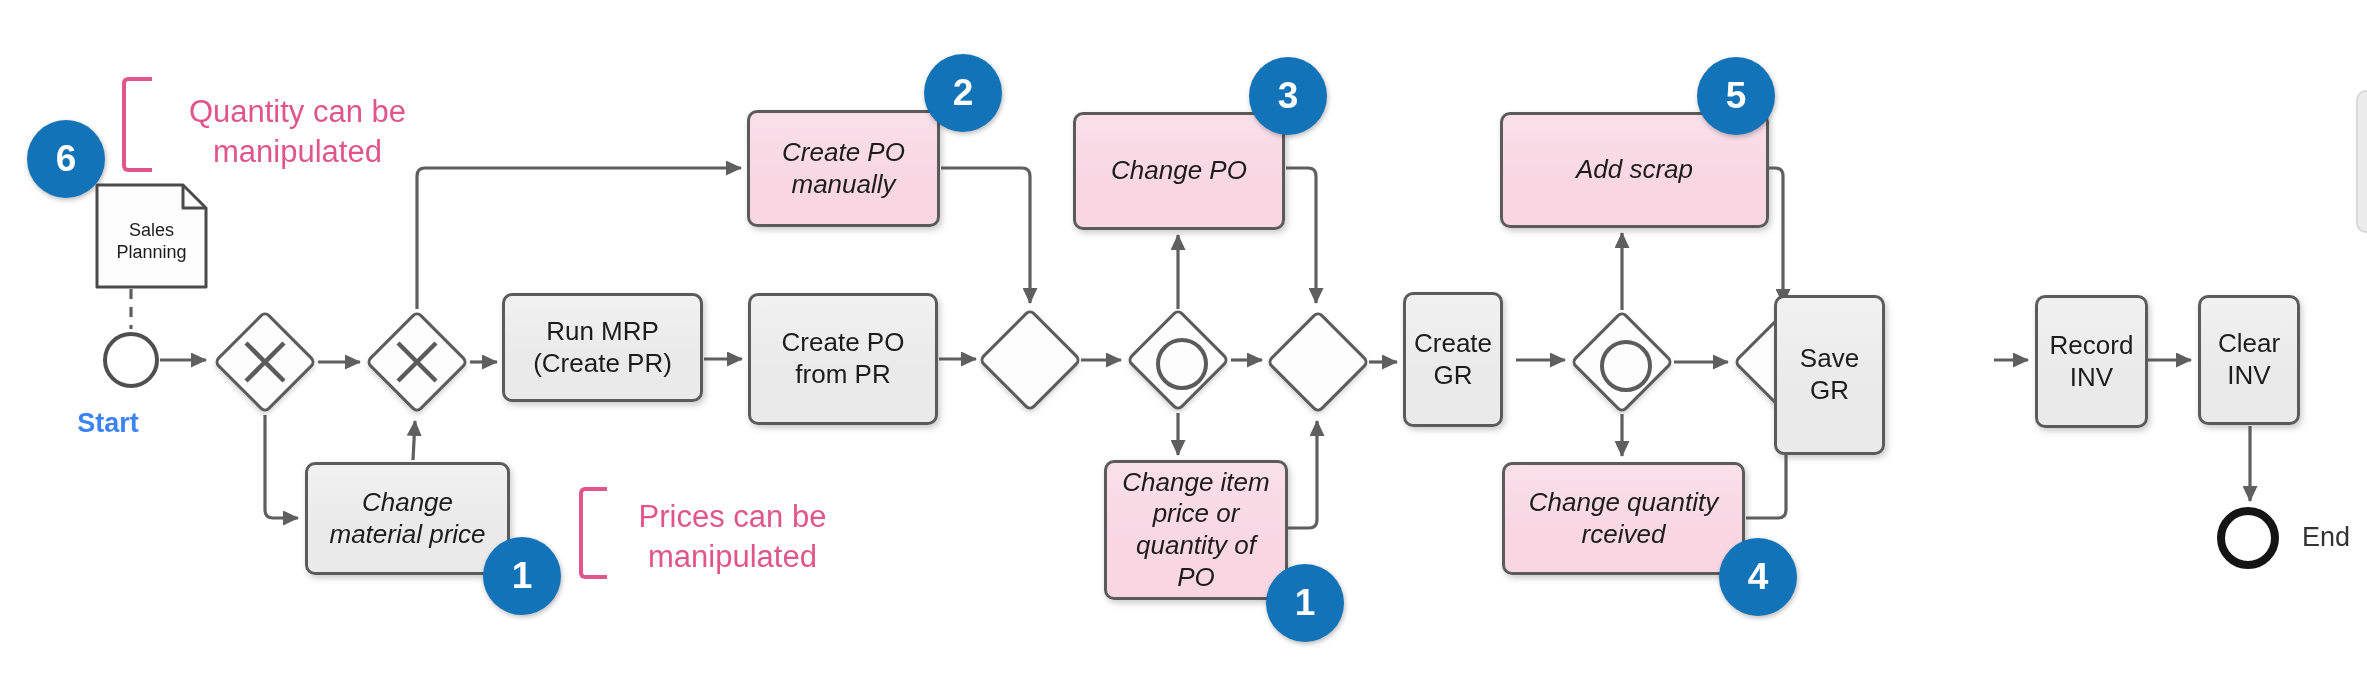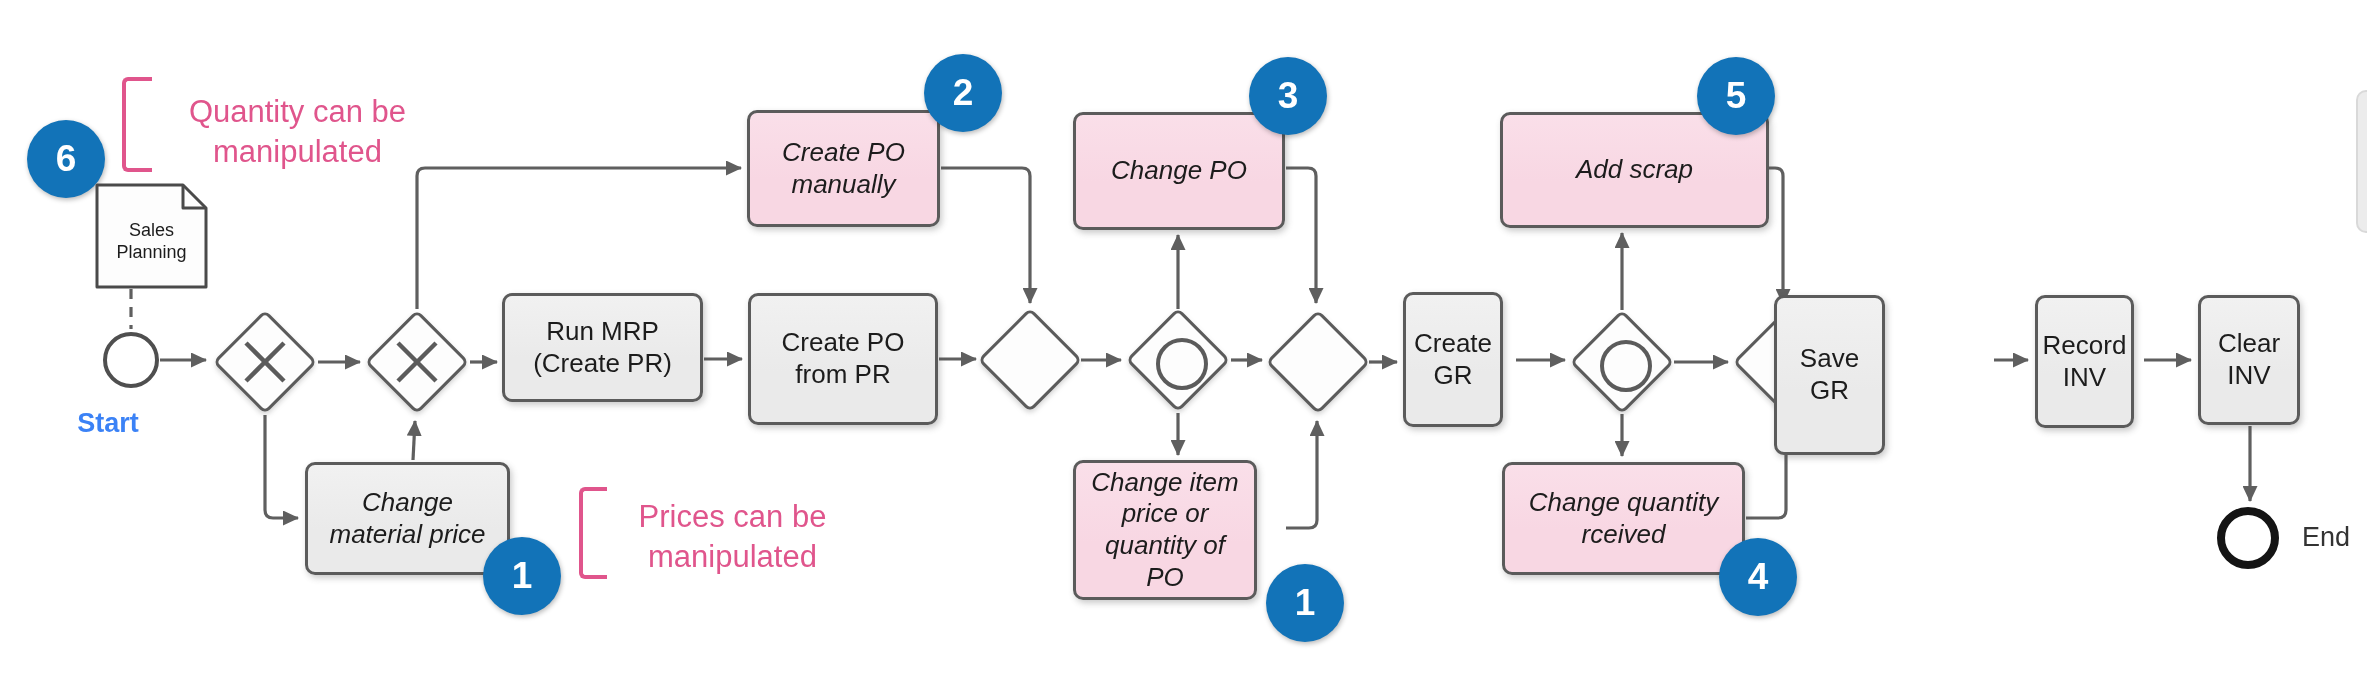--- a/index.html
+++ b/index.html
@@ -177,36 +177,36 @@
   </div>
   <div class="node task pink italic" style="left:747px;top:110px;width:193px;height:117px;">
     <span class="shape-label">Create PO manually</span>
   </div>
   <div class="node task pink italic" style="left:1073px;top:112px;width:212px;height:118px;">
     <span class="shape-label">Change PO</span>
   </div>
   <div class="node task italic" style="left:305px;top:462px;width:205px;height:113px;">
     <span class="shape-label">Change material price</span>
   </div>
-  <div class="node task pink italic" style="left:1073px;top:460px;width:184px;height:140px;">
+  <div class="node task pink italic" style="left:1104px;top:460px;width:184px;height:140px;">
     <span class="shape-label">Change item price or quantity of PO</span>
   </div>
   <div class="node task" style="left:1403px;top:292px;width:100px;height:135px;">
     <span class="shape-label">Create GR</span>
   </div>
   <div class="node task pink italic" style="left:1500px;top:112px;width:269px;height:116px;">
     <span class="shape-label">Add scrap</span>
   </div>
   <div class="node task pink italic" style="left:1502px;top:462px;width:243px;height:113px;">
     <span class="shape-label">Change quantity rceived</span>
   </div>
   <div class="node task" style="left:1774px;top:295px;width:111px;height:160px;">
     <span class="shape-label">Save GR</span>
   </div>
-  <div class="node task" style="left:2035px;top:295px;width:99px;height:133px;">
+  <div class="node task" style="left:2035px;top:295px;width:113px;height:133px;">
     <span class="shape-label">Record INV</span>
   </div>
   <div class="node task" style="left:2198px;top:295px;width:102px;height:130px;">
     <span class="shape-label">Clear INV</span>
   </div>
 
   <div class="edge-fragment" style="left:2356px;top:90px;width:16px;height:143px;"></div>
 
 </div>
 

